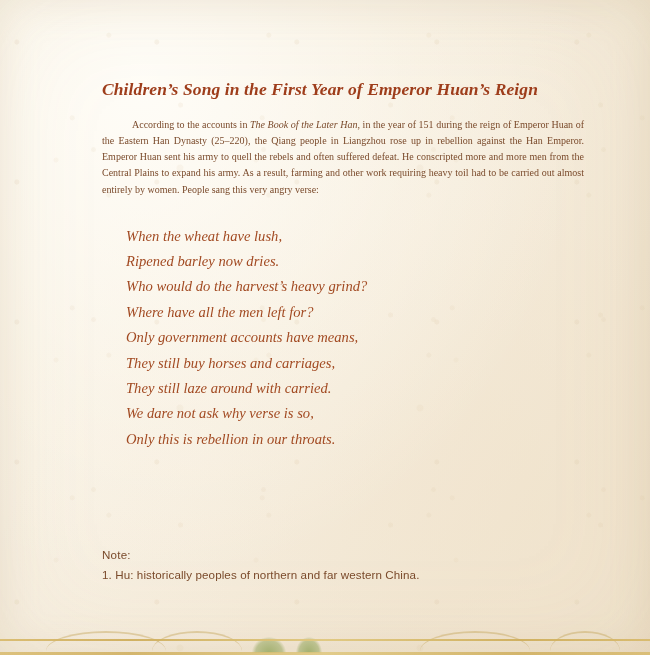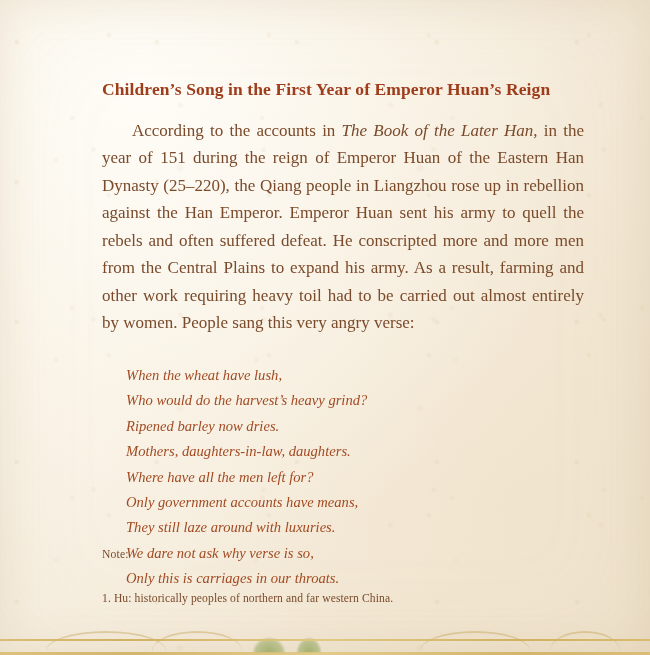--- a/index.html
+++ b/index.html
@@ -99,25 +99,26 @@
     padding: 78px 58px 0 102px;
   }
 
   .title {
     color: #9e3d1b;
     font-weight: bold;
     font-size: 17.5px;
     letter-spacing: .1px;
     margin: 0 0 16px 0;
     line-height: 1.3;
+    font-style: italic;
   }
 
   .body-text {
     color: #7a4a2b;
-    font-size: 17px;
+    font-size: 10px;
     line-height: 1.62;
     text-align: justify;
     text-indent: 30px;
     margin: 0 0 26px 0;
     max-width: 482px;
   }
   .body-text em {
     font-style: italic;
   }
 
@@ -137,53 +138,52 @@
     font-style: normal;
   }
 
   .note-block {
     position: absolute;
     left: 102px;
     top: 545px;
     color: #7a4a2b;
     font-size: 11.6px;
     line-height: 1.7;
-    font-family: Liberation Serif, serif;
+    font-family: Liberation Sans, sans-serif;
   }
   .note-label {
     letter-spacing: .2px;
   }
   .note-item {
     letter-spacing: .1px;
-    margin-top: 24px;
   }
 </style>
 </head>
 <body>
 
 <div class="page">
   <div class="grain"></div>
   <div class="edge-shade"></div>
 
   <div class="content">
 
     <h1 class="title">Children’s Song in the First Year of Emperor Huan’s Reign</h1>
 
     <p class="body-text"><span>According to the accounts in </span><em>The Book of the Later Han</em><span>, in the year of 151 during the reign of Emperor Huan of the Eastern Han Dynasty (25–220), the Qiang people in Liangzhou rose up in rebellion against the Han Emperor. Emperor Huan sent his army to quell the rebels and often suffered defeat. He conscripted more and more men from the Central Plains to expand his army. As a result, farming and other work requiring heavy toil had to be carried out almost entirely by women. People sang this very angry verse:</span></p>
 
     <div class="poem">
       <div class="line">When the wheat have lush,</div>
+      <div class="line">Ripened barley now dries.</div>
       <div class="line">Who would do the harvest’s heavy grind?</div>
-      <div class="line">Ripened barley now dries.</div>
-      <div class="line">Mothers, daughters-in-law, daughters.</div>
       <div class="line">Where have all the men left for?</div>
       <div class="line">Only government accounts have means,</div>
-      <div class="line">They still laze around with luxuries.</div>
+      <div class="line">They still buy horses and carriages,</div>
+      <div class="line">They still laze around with carried.</div>
       <div class="line">We dare not ask why verse is so,</div>
-      <div class="line">Only this is carriages in our throats.</div>
+      <div class="line">Only this is rebellion in our throats.</div>
     </div>
   </div>
 
   <div class="note-block">
     <div class="note-label">Note:</div>
     <div class="note-item">1. Hu: historically peoples of northern and far western China.</div>
   </div>
 
   <div class="bottom-band">
     <div class="band-swash s1"></div>

